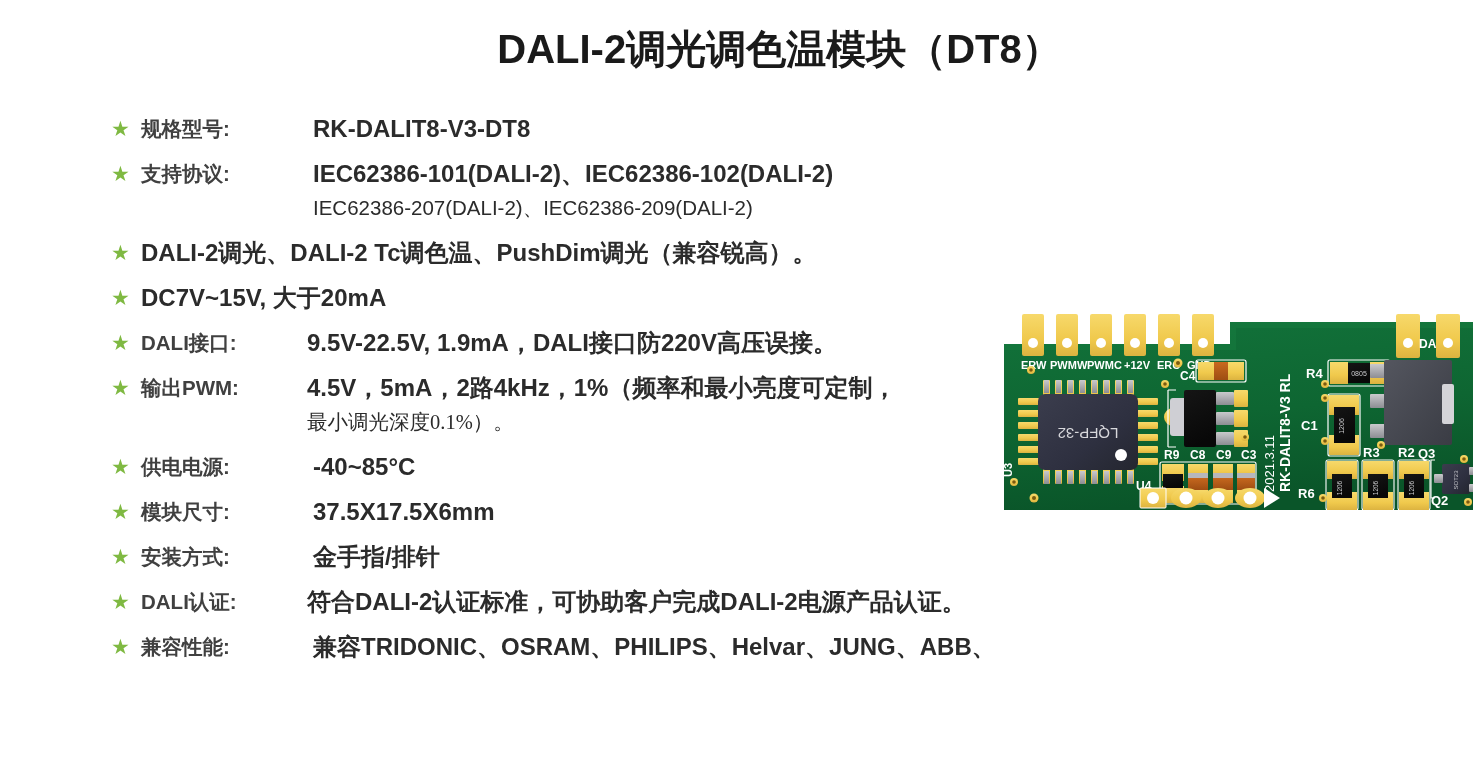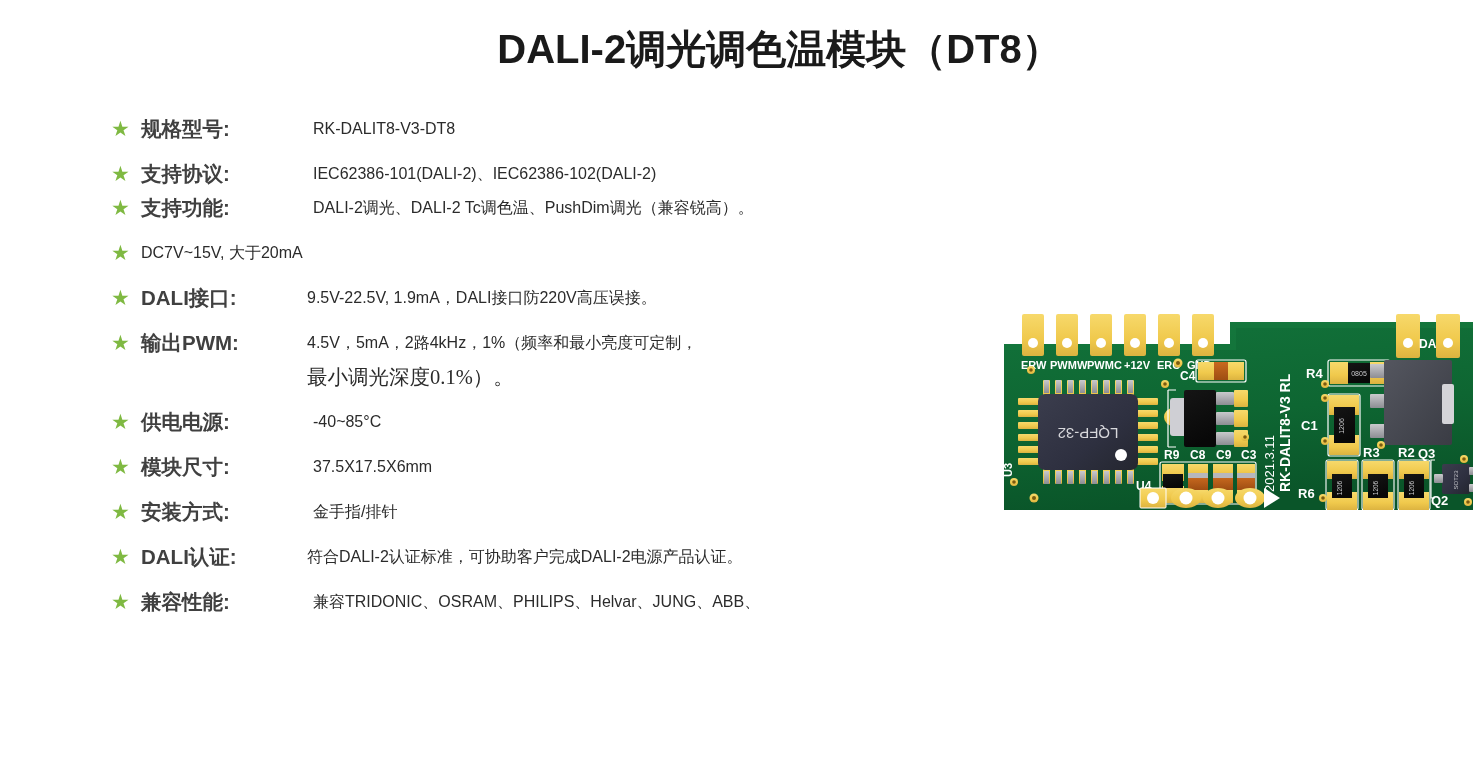--- a/index.html
+++ b/index.html
@@ -23,22 +23,22 @@
   .star{
     color:#7fb942;font-size:21px;line-height:34px;
     width:30px;flex:0 0 30px;text-align:left;
   }
   .label{
     color:#404040;font-size:20.5px;font-weight:bold;line-height:34px;
     flex:0 0 auto;white-space:nowrap;
   }
   .label-w{width:172px;}
   .value{
-    color:#2b2b2b;font-size:16px;line-height:34px;
-    white-space:nowrap;font-weight:normal;
+    color:#2b2b2b;font-size:24px;line-height:34px;
+    white-space:nowrap;font-weight:bold;
   }
   .cont-line{
     color:#2b2b2b;font-size:20.5px;line-height:34px;white-space:nowrap;
     margin-left:202px;
   }
   .cont-line.narrow{margin-left:196px;font-family:Liberation Serif, serif;}
 
   
   .r{margin-bottom:11px;}
 
@@ -59,24 +59,24 @@
       <span class="star">★</span>
       <span class="label label-w">规格型号:</span>
       <span class="value">RK-DALIT8-V3-DT8</span>
     </div>
 
     <div class="spec-row">
       <span class="star">★</span>
       <span class="label label-w">支持协议:</span>
       <span class="value">IEC62386-101(DALI-2)、IEC62386-102(DALI-2)</span>
     </div>
-
-    <div class="spec-row r">
-      <span class="star">★</span>
-      <span class="label label-w">支持功能:</span>
+    <div class="cont-line r">IEC62386-207(DALI-2)、IEC62386-209(DALI-2)</div>
+
+    <div class="spec-row r">
+      <span class="star">★</span>
       <span class="value">DALI-2调光、DALI-2 Tc调色温、PushDim调光（兼容锐高）。</span>
     </div>
 
     <div class="spec-row r">
       <span class="star">★</span>
       <span class="value">DC7V~15V, 大于20mA</span>
     </div>
 
     <div class="spec-row r">
       <span class="star">★</span>

